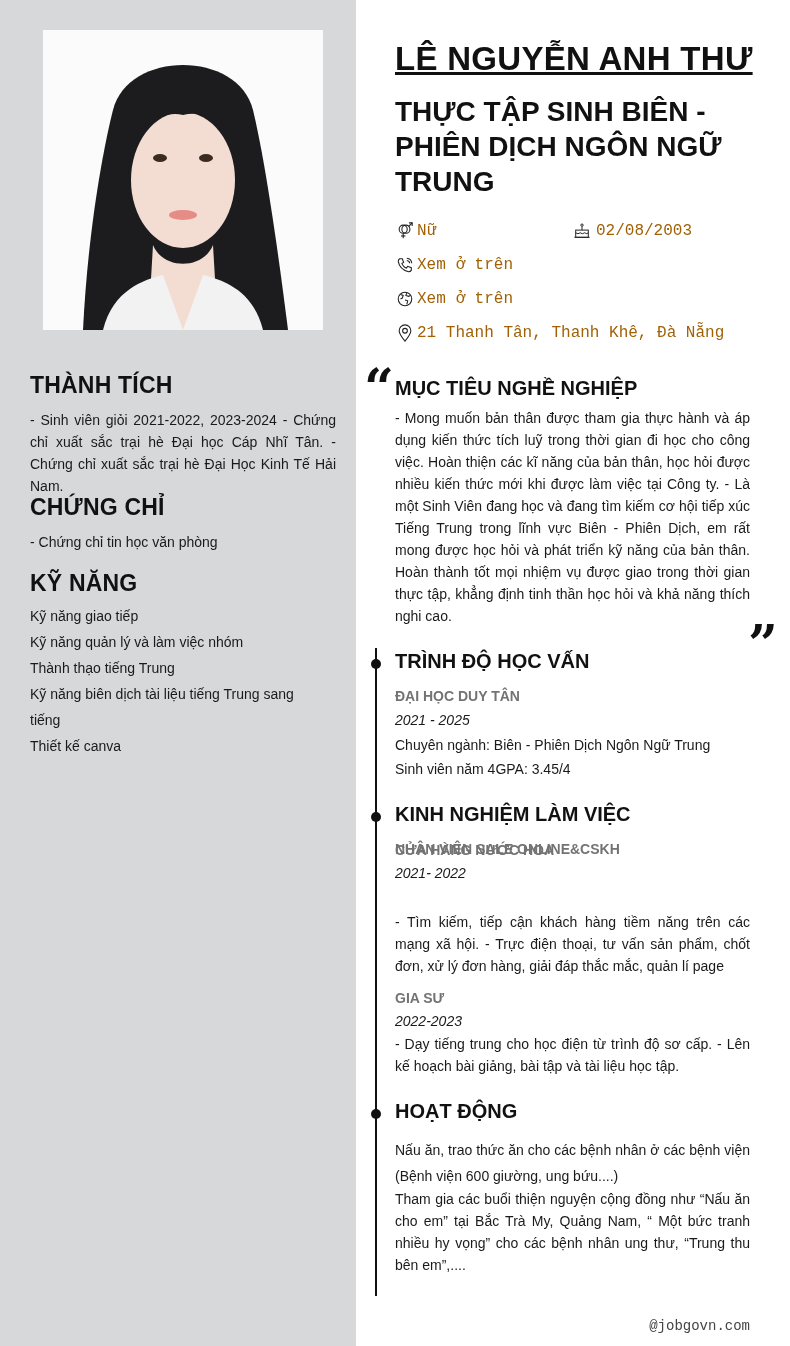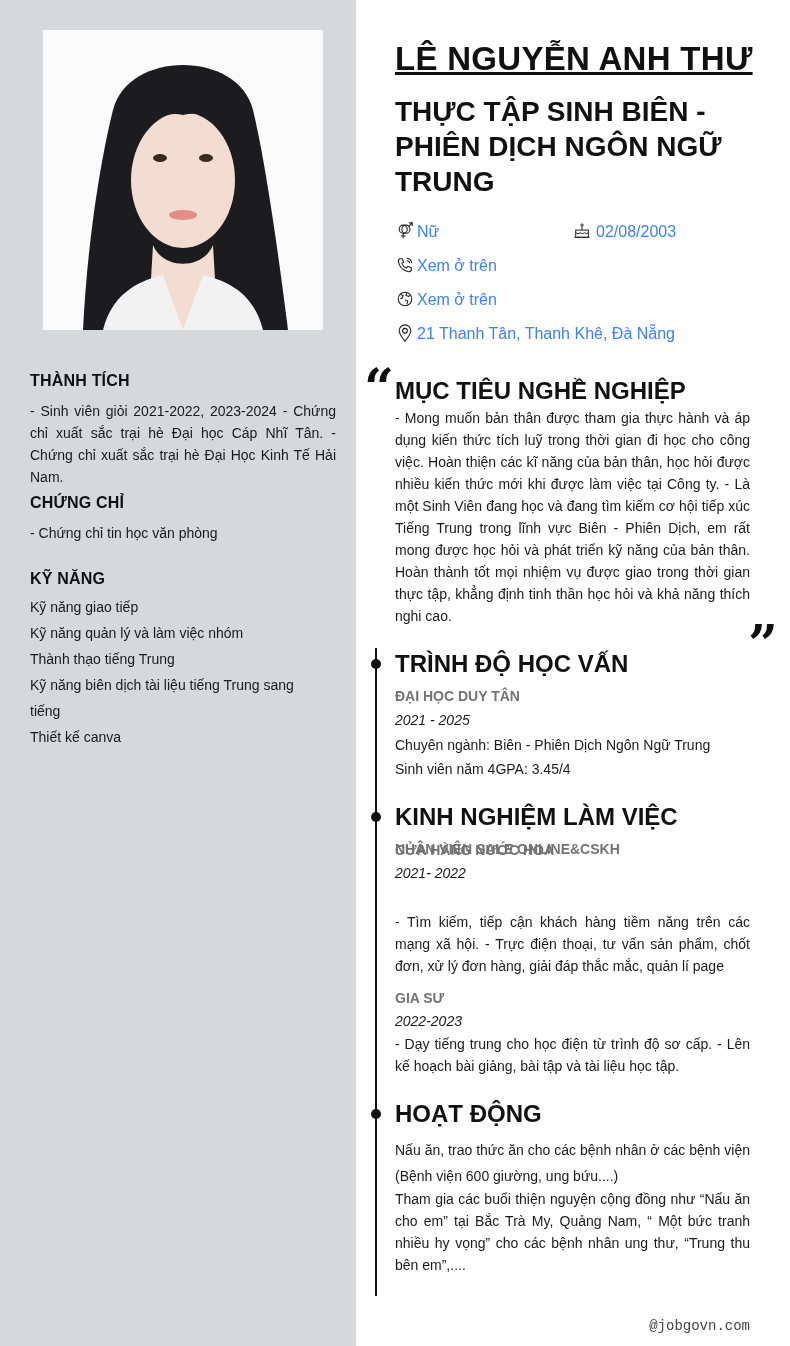--- a/index.html
+++ b/index.html
@@ -4,36 +4,36 @@
 <style>
   * { box-sizing: border-box; margin: 0; padding: 0; }
   html, body { width: 790px; height: 1346px; background: #ffffff; overflow: hidden; }
   body { font-family: "Liberation Sans", "DejaVu Sans", sans-serif; color: #111; position: relative; }
 
   .sidebar { position: absolute; left: 0; top: 0; width: 356px; height: 1346px; background: #d7d8da; }
   .photo { position: absolute; left: 43px; top: 30px; width: 280px; height: 300px; background: #fbfbfb; overflow: hidden; }
   .photo svg { width: 100%; height: 100%; display: block; }
 
   .side-section { position: absolute; left: 30px; width: 306px; }
-  .side-title { font-size: 16px; font-weight: bold; color: #111; letter-spacing: 0.2px; margin-bottom: 10px; }
+  .side-title { font-size: 23px; font-weight: bold; color: #111; letter-spacing: 0.2px; margin-bottom: 10px; }
   .side-text { font-size: 14px; line-height: 22px; color: #1a1a1a; text-align: justify; }
   .skill { font-size: 14px; line-height: 26px; color: #1a1a1a; }
 
   .main { position: absolute; left: 356px; top: 0; width: 434px; height: 1346px; }
   .name { position: absolute; left: 39px; top: 40px; font-size: 33px; font-weight: bold; color: #111; letter-spacing: 0.3px; text-decoration: underline; }
   .role { position: absolute; left: 39px; top: 94px; width: 360px; font-size: 28px; font-weight: bold; line-height: 35px; color: #111; }
 
-  .info-row { position: absolute; display: flex; align-items: flex-end; font-size: 16px; color: #3b82f6; }
+  .info-row { position: absolute; display: flex; align-items: center; font-size: 16px; color: #a16207; font-family: Liberation Mono, monospace; }
   .info-row .ic { width: 20px; height: 20px; margin-right: 2px; display: inline-flex; align-items: center; justify-content: center; }
   .info-row .ic svg { width: 18px; height: 18px; }
 
   .quote-open { position: absolute; left: 8px; top: 362px; font-size: 52px; font-weight: bold; font-family: "DejaVu Serif", serif; line-height: 52px; color: #111; }
   .quote-close { position: absolute; left: 392px; top: 618px; font-size: 52px; font-weight: bold; font-family: "DejaVu Serif", serif; line-height: 52px; color: #111; }
 
-  .sec-title { position: absolute; left: 39px; font-size: 24px; font-weight: bold; color: #111; }
+  .sec-title { position: absolute; left: 39px; font-size: 20px; font-weight: bold; color: #111; }
   .para { position: absolute; left: 39px; width: 355px; font-size: 14px; line-height: 22px; color: #1a1a1a; text-align: justify; }
   .sub-bold { position: absolute; left: 39px; font-size: 14px; font-weight: bold; color: #737373; }
   .sub-italic { position: absolute; left: 39px; font-size: 14px; font-style: italic; color: #1a1a1a; }
   .plain { position: absolute; left: 39px; font-size: 14px; color: #1a1a1a; }
 
   .timeline-line { position: absolute; left: 19px; top: 648px; width: 2px; height: 648px; background: #111; }
   .dot { position: absolute; left: 15px; width: 10px; height: 10px; border-radius: 50%; background: #111; }
 
   .footer { position: absolute; right: 40px; top: 1318px; font-family: "Liberation Mono", "DejaVu Sans Mono", monospace; font-size: 14px; color: #444; }
 </style>

